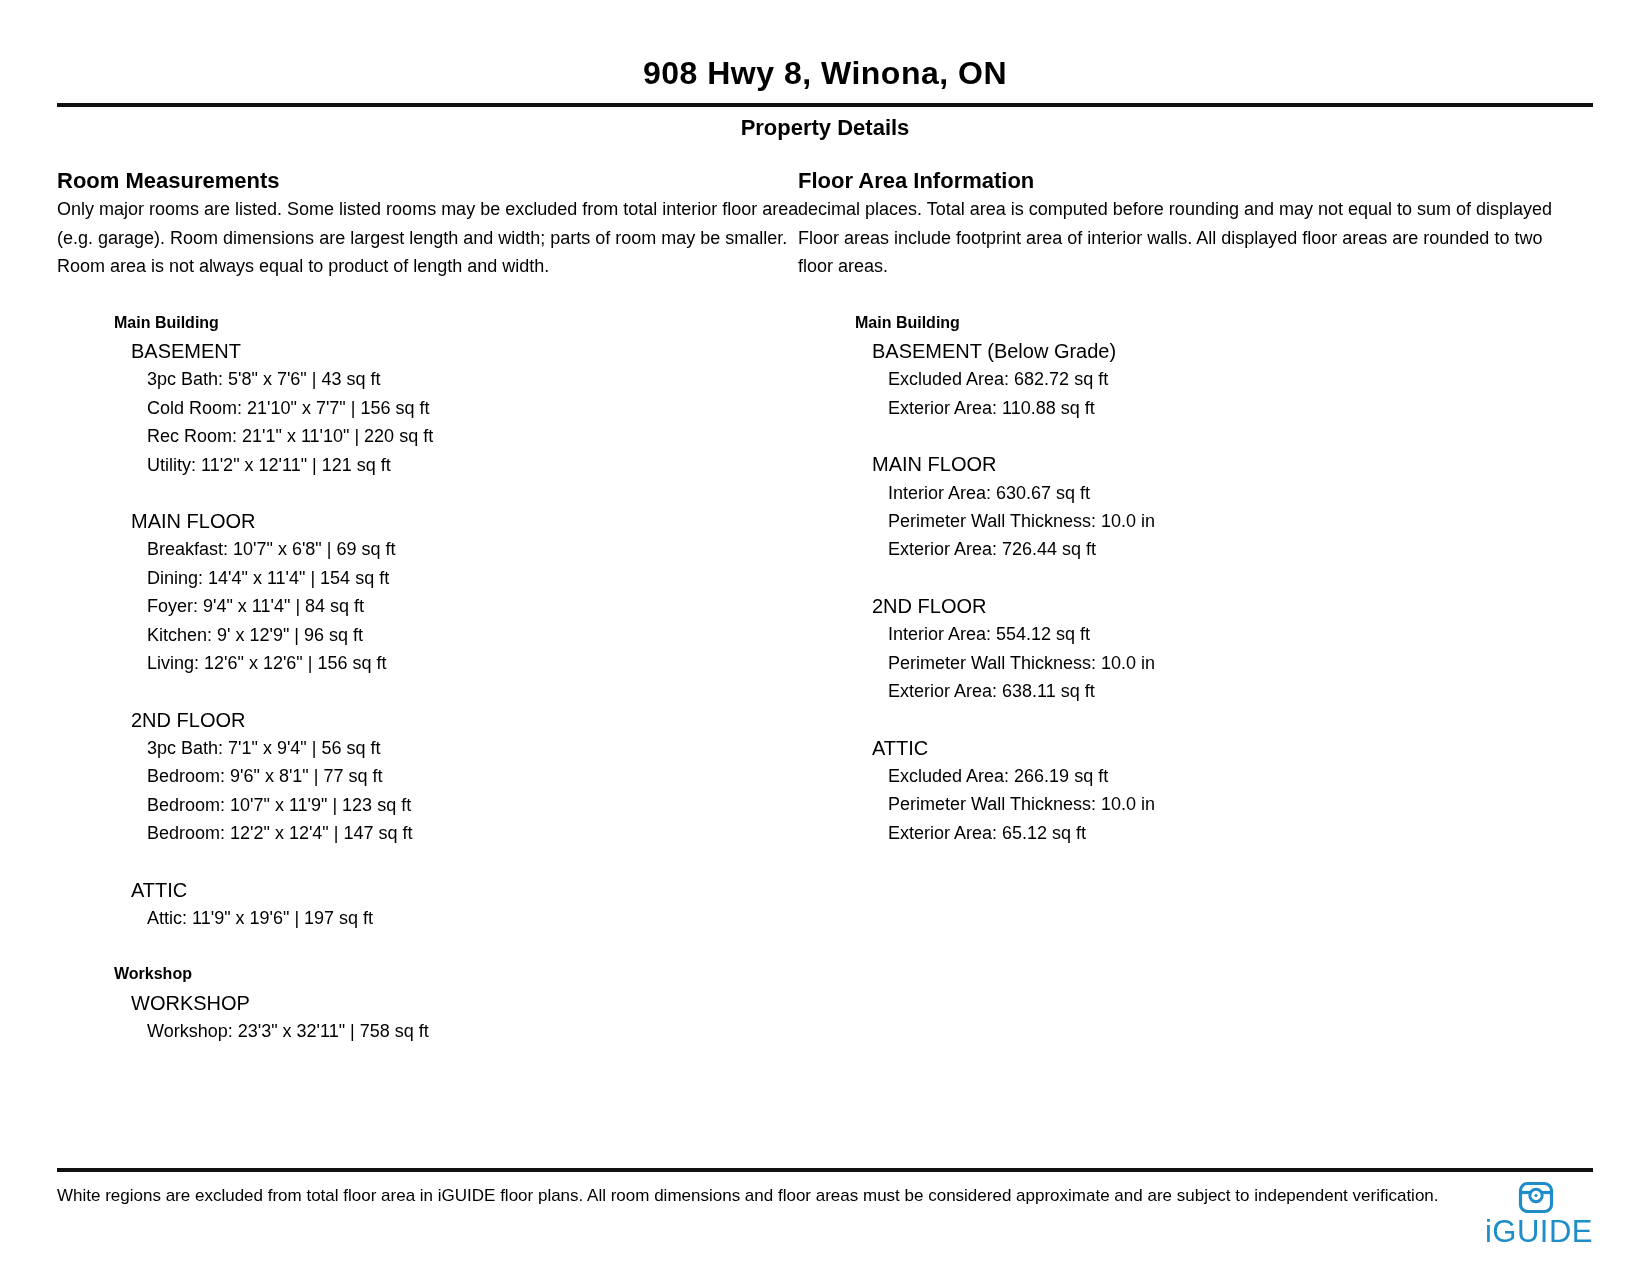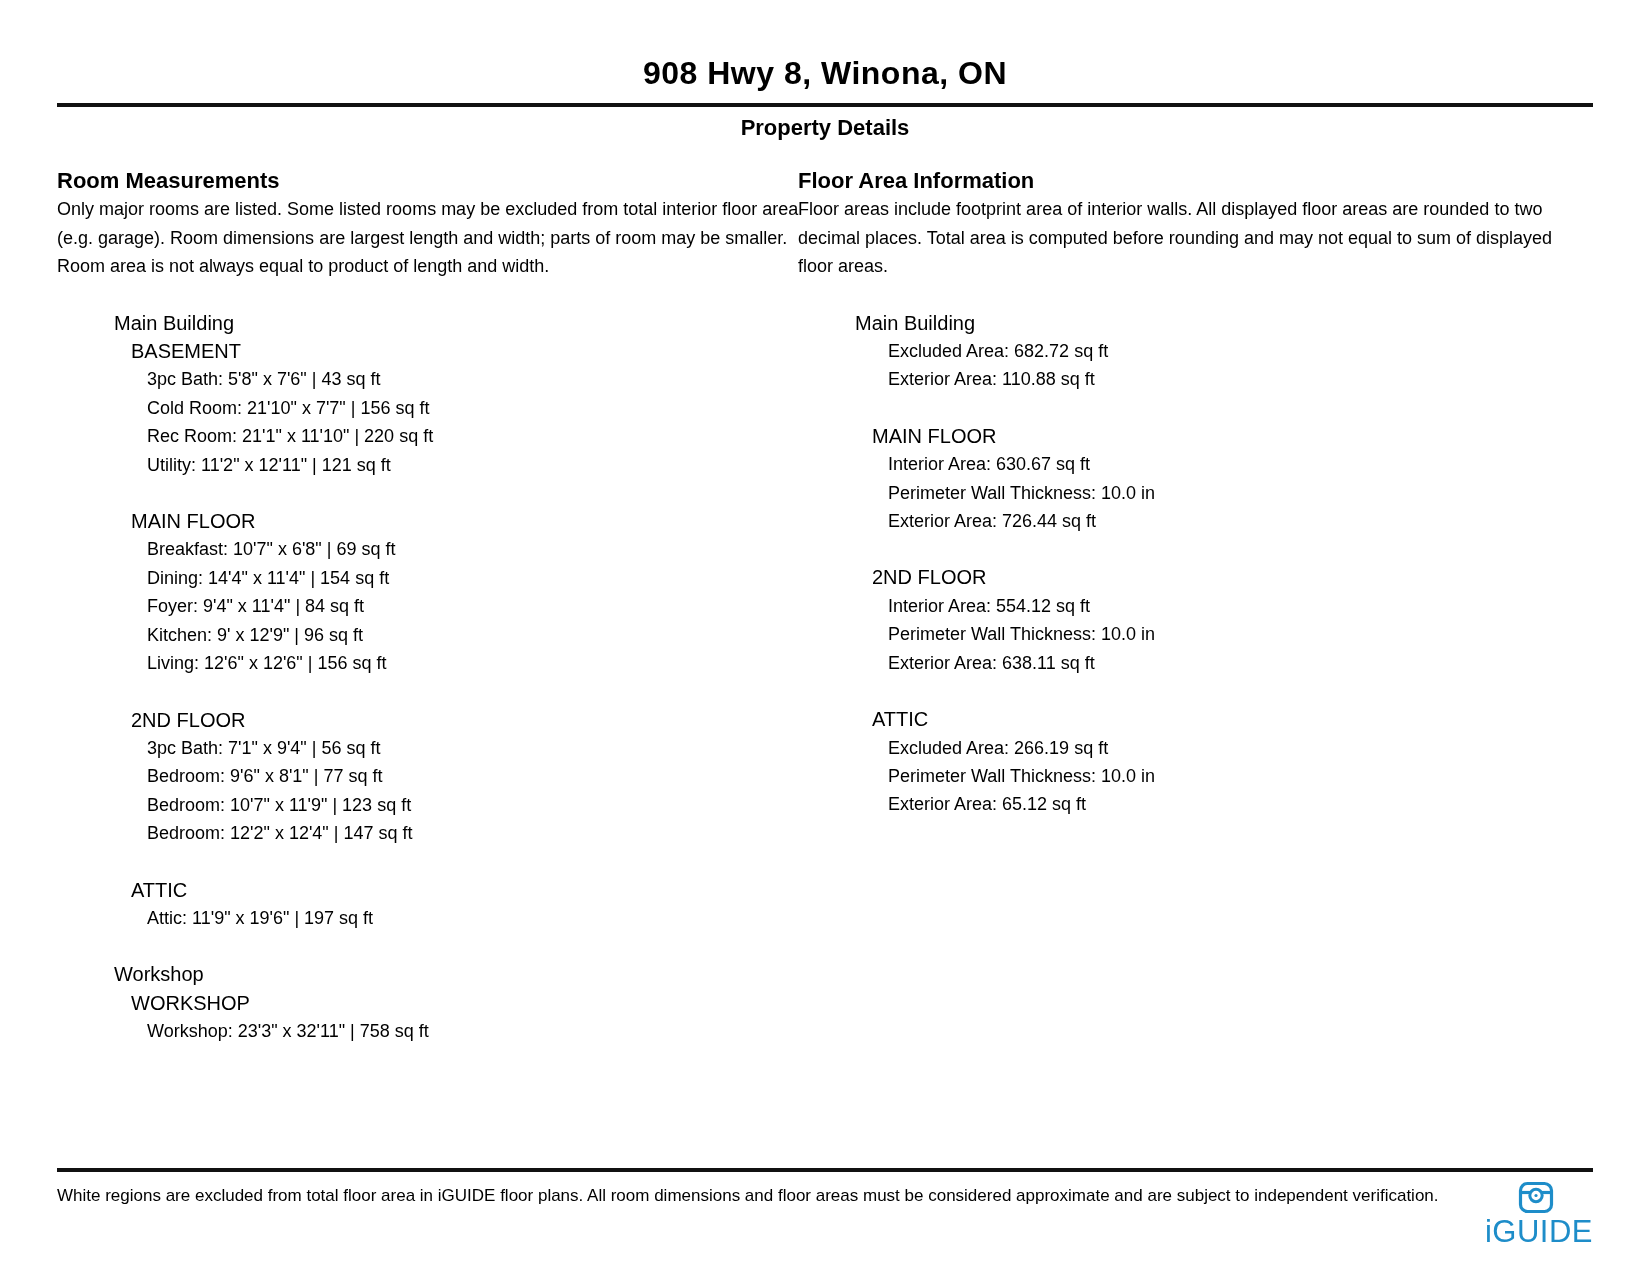--- a/index.html
+++ b/index.html
@@ -15,21 +15,21 @@
   .page-subtitle { font-size:22px; font-weight:bold; line-height:28px; margin-top:7px; }
 
   .columns { display:flex; padding:0 57px; margin-top:25px; }
   .col { font-size:18px; line-height:28.4px; }
   .col-left  { width:741px; flex:0 0 741px; }
   .col-right { flex:1 1 auto; }
   .col-heading { font-size:22px; font-weight:bold; line-height:28.4px; }
   .desc-line { white-space:nowrap; }
 
   .building { margin-top:28px; }
-  .building-name { font-weight:normal; font-size:20px; padding-left:57px; }
+  .building-name { font-weight:bold; font-size:16px; padding-left:57px; }
   .floor.gap { margin-top:28px; }
   .floor-name { font-size:20px; padding-left:74px; }
   .entry { padding-left:90px; white-space:nowrap; }
 
   .page-footer {
     position:absolute; left:57px; right:57px; top:1168px;
     border-top:4px solid #111111;
     display:flex; justify-content:space-between; align-items:flex-start;
   }
   .disclaimer { font-size:17px; line-height:26px; padding-top:11px; white-space:nowrap; }
@@ -91,28 +91,29 @@
             <div class="floor-name">WORKSHOP</div>
             <div class="entry">Workshop: 23'3" x 32'11" | 758 sq ft</div>
           </div>
         </div>
       </div>
   </div>
 
   <div class="col col-right">
     <div class="col-heading">Floor Area Information</div>
     <div>
+      <div class="desc-line">decimal places. Total area is computed before rounding and may not equal to sum of displayed</div>
       <div class="desc-line">Floor areas include footprint area of interior walls. All displayed floor areas are rounded to two</div>
-      <div class="desc-line">decimal places. Total area is computed before rounding and may not equal to sum of displayed</div>
       <div class="desc-line">floor areas.</div>
     </div>
     <div>
         <div class="building">
           <div class="building-name">Main Building</div>
           <div class="floor">
+            <div class="floor-name">BASEMENT (Below Grade)</div>
             <div class="entry">Excluded Area: 682.72 sq ft</div>
             <div class="entry">Exterior Area: 110.88 sq ft</div>
           </div>
           <div class="floor gap">
             <div class="floor-name">MAIN FLOOR</div>
             <div class="entry">Interior Area: 630.67 sq ft</div>
             <div class="entry">Perimeter Wall Thickness: 10.0 in</div>
             <div class="entry">Exterior Area: 726.44 sq ft</div>
           </div>
           <div class="floor gap">

